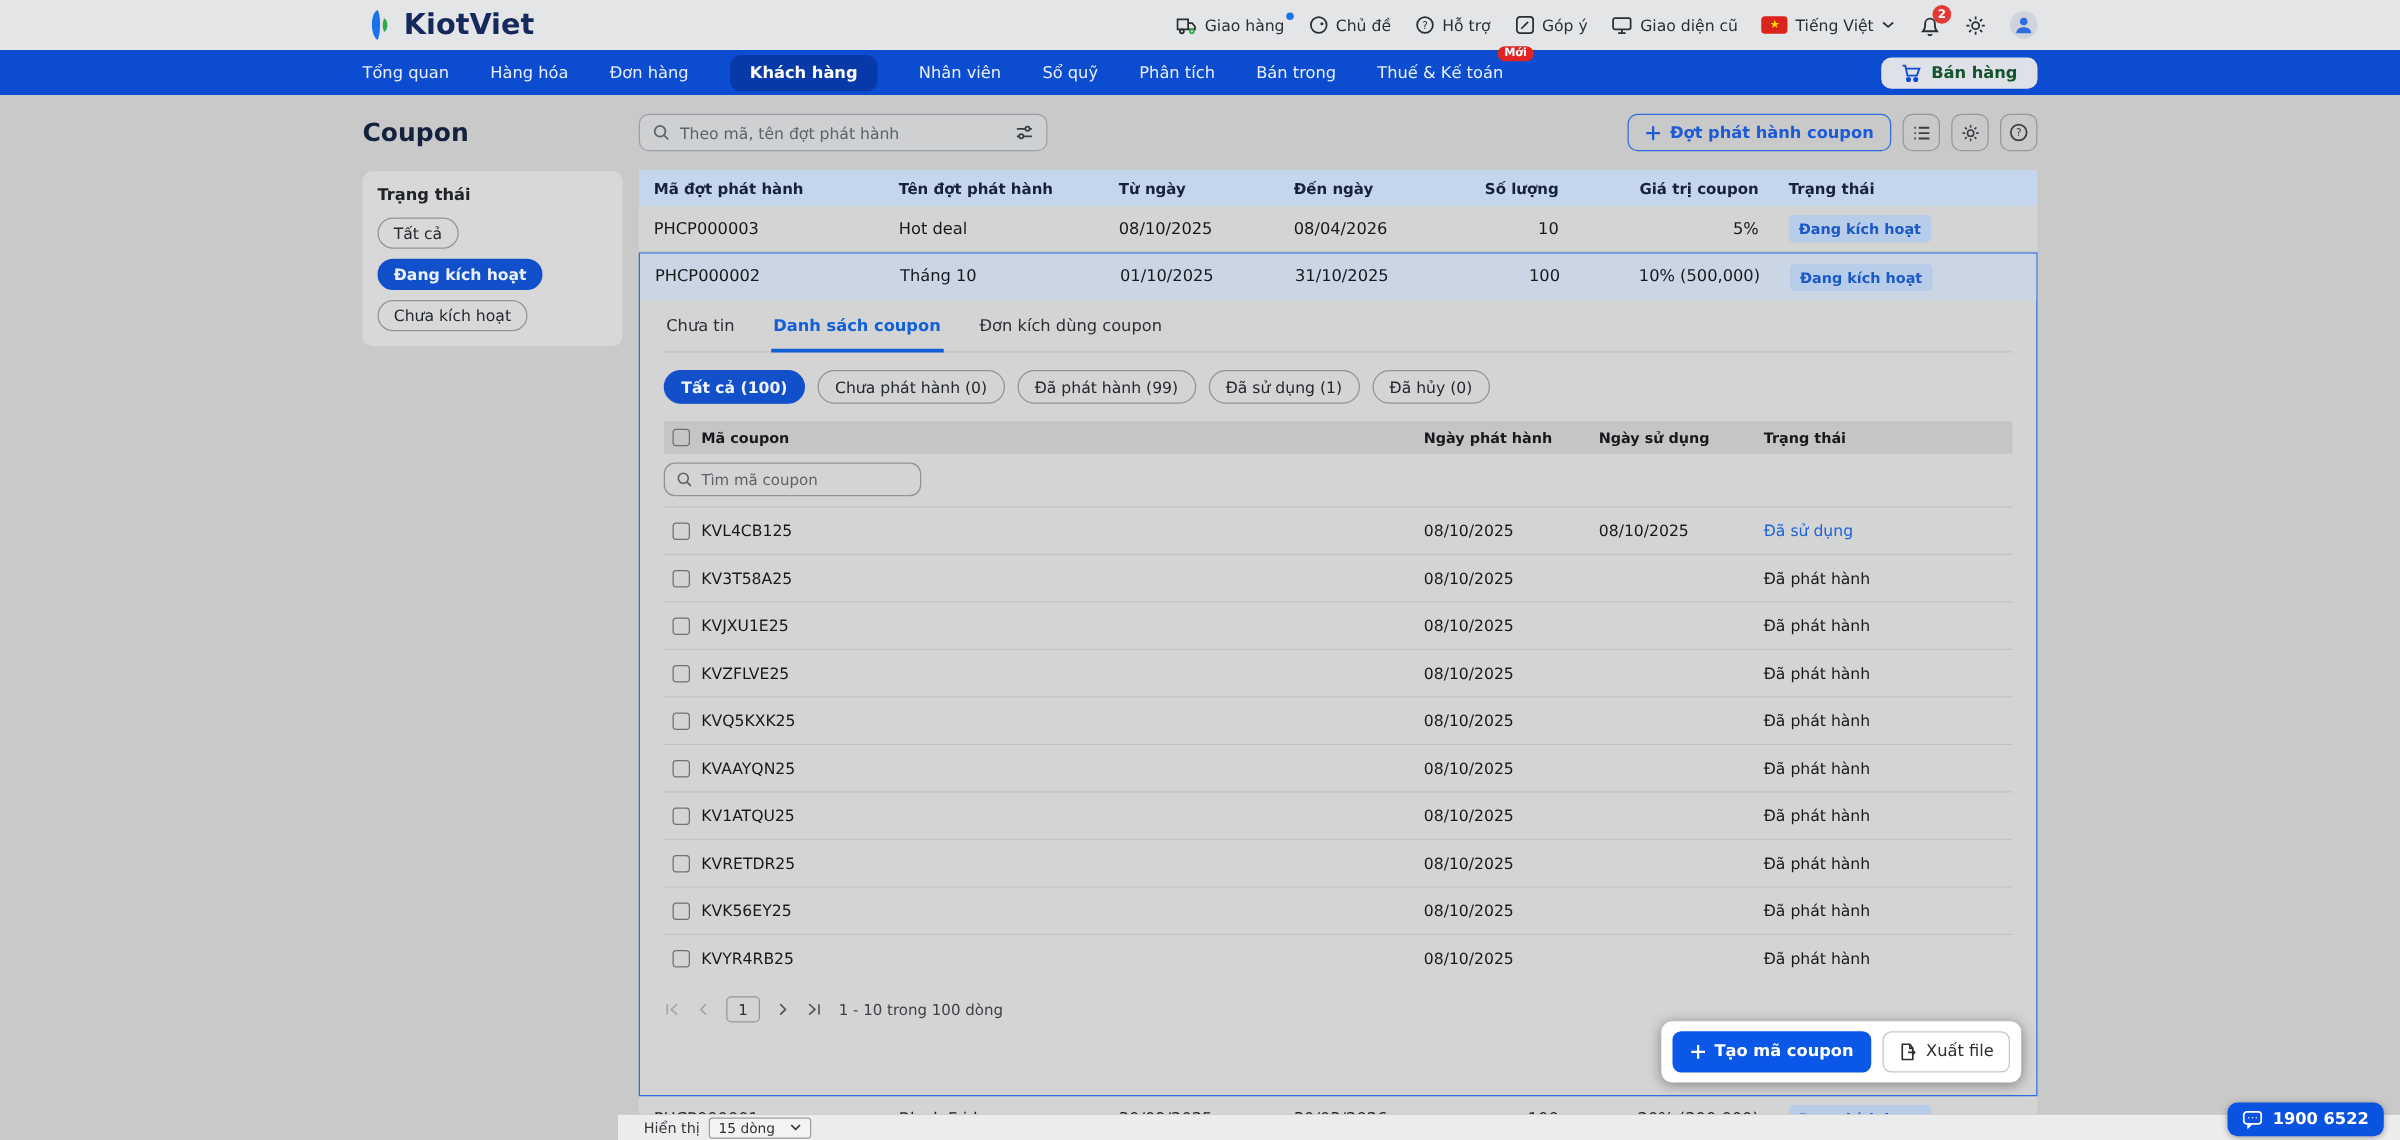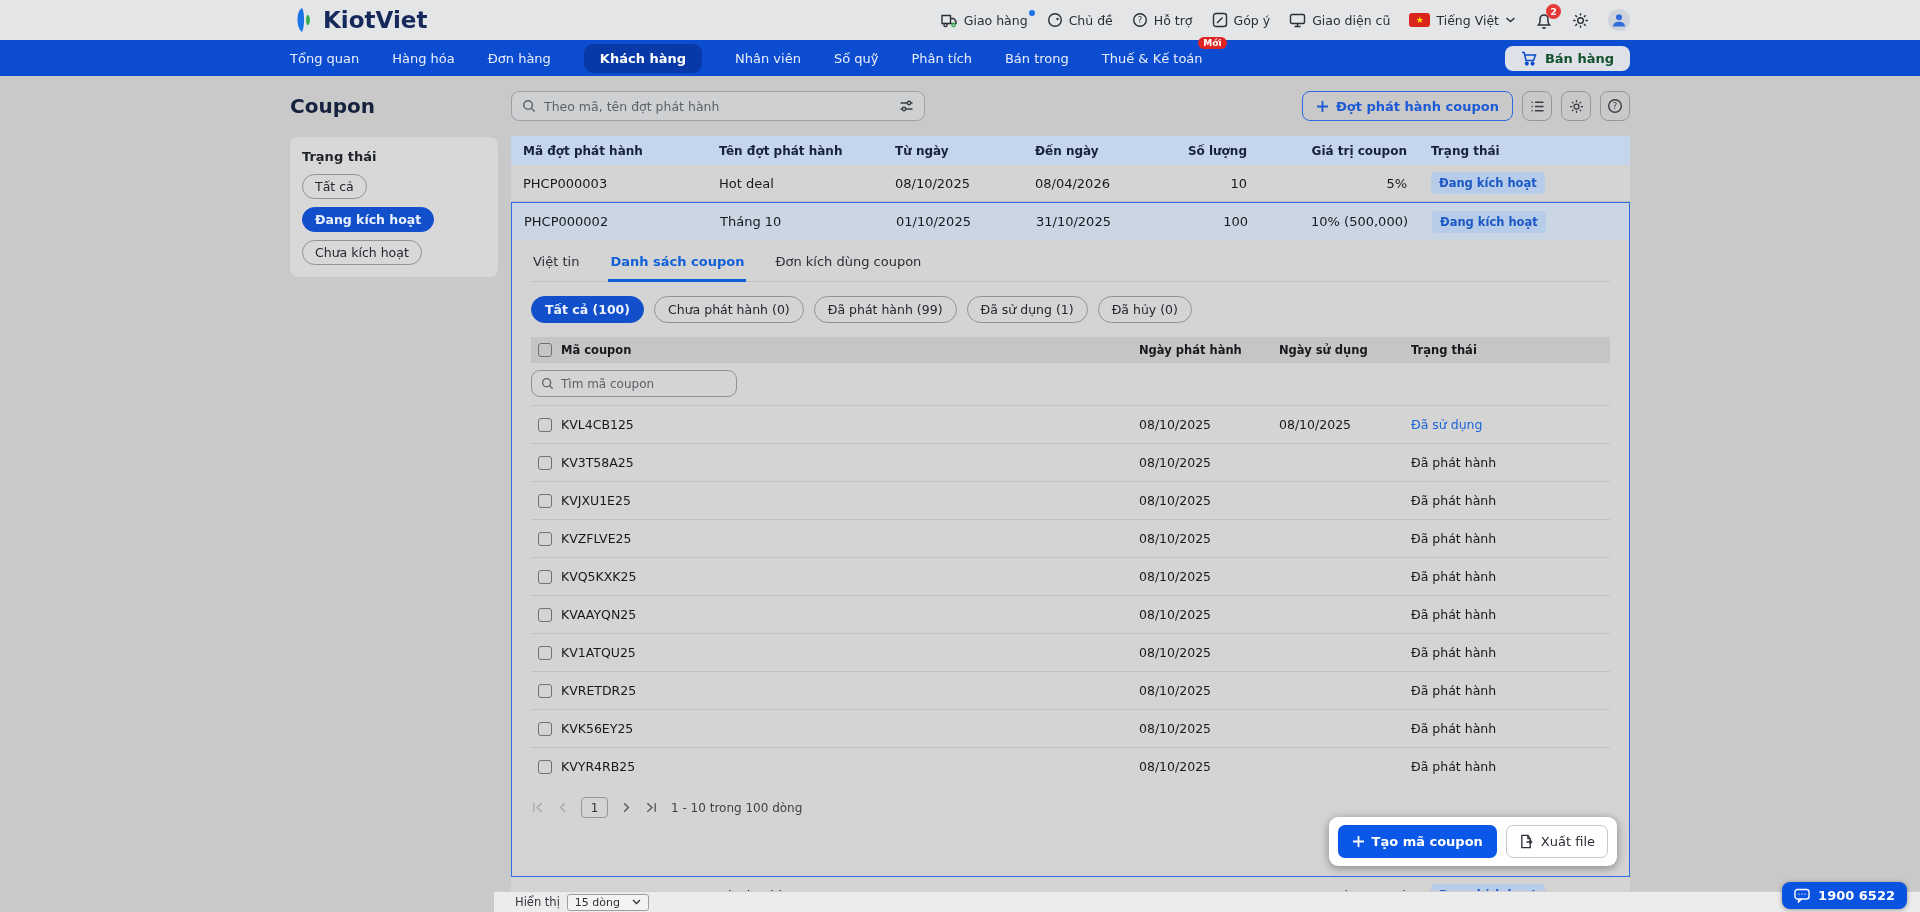--- a/index.html
+++ b/index.html
@@ -38,21 +38,21 @@
   .filter-card { background:#d8d8d9; border-radius:8px; padding:12px; }
   .filter-title { font-weight:bold; font-size:13px; color:#20242a; margin-bottom:10px; }
   .chip-wrap { display:flex; flex-wrap:wrap; gap:8px; }
   .chip { border:1px solid #90939a; border-radius:15px; padding:4px 12px; font-size:12.5px; color:#24282f; cursor:pointer; white-space:nowrap; }
   .chip.active { background:#124fca; border-color:#124fca; color:#eaf0fc; font-weight:bold; }
 
   .main-col { flex:1; min-width:0; }
 
   
   .toolbar { display:flex; justify-content:space-between; align-items:center; margin-bottom:15px; }
-  .search-box { width:414px; height:30px; background:#cfd0d2; border:1px solid #9da1a7; border-radius:8px; display:flex; align-items:center; gap:8px; padding:0 10px; }
+  .search-box { width:327px; height:30px; background:#cfd0d2; border:1px solid #9da1a7; border-radius:8px; display:flex; align-items:center; gap:8px; padding:0 10px; }
   .search-box input { flex:1; border:none; outline:none; background:transparent; font:inherit; font-size:12.5px; color:#2e3238; }
   .search-box input::placeholder { color:#5d6269; }
   .toolbar-right { display:flex; align-items:center; gap:9px; }
   .btn-outline-primary { height:30px; border:1px solid #2e6ae0; background:transparent; color:#1d5ad5; border-radius:8px; font-weight:bold; font-size:13px; display:flex; align-items:center; gap:7px; padding:0 13px; cursor:pointer; font-family:inherit; }
   .icon-btn { width:30px; height:30px; border:1px solid #94979d; background:transparent; border-radius:8px; display:flex; align-items:center; justify-content:center; color:#3a3e44; cursor:pointer; }
 
   
   .o-head, .o-row { display:grid; grid-template-columns:196px 176px 140px 140px 96px 160px 1fr; align-items:center; }
   .o-head { background:#c5d5eb; height:29px; font-size:12px; font-weight:bold; color:#16223b; }
   .o-head > div, .o-row > div { padding:0 12px; white-space:nowrap; overflow:hidden; }
@@ -293,21 +293,21 @@
           <div>Tháng 10</div>
           <div>01/10/2025</div>
           <div>31/10/2025</div>
           <div class="num">100</div>
           <div class="num">10% (500,000)</div>
           <div><span class="status-badge">Đang kích hoạt</span></div>
         </div>
 
         <div class="detail">
           <div class="tabs">
-            <div class="tab">Việt tin</div>
+            <div class="tab">Chưa tin</div>
             <div class="tab active">Danh sách coupon</div>
             <div class="tab">Đơn kích dùng coupon</div>
           </div>
 
           <div class="filters-row">
             <div class="fchip active">Tất cả (100)</div>
             <div class="fchip">Chưa phát hành (0)</div>
             <div class="fchip">Đã phát hành (99)</div>
             <div class="fchip">Đã sử dụng (1)</div>
             <div class="fchip">Đã hủy (0)</div>

